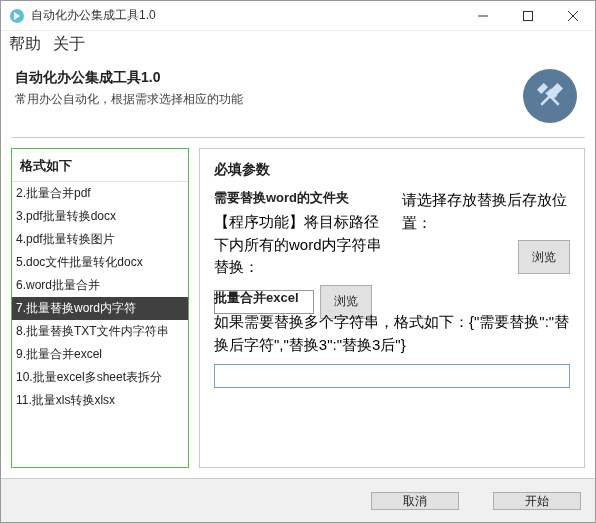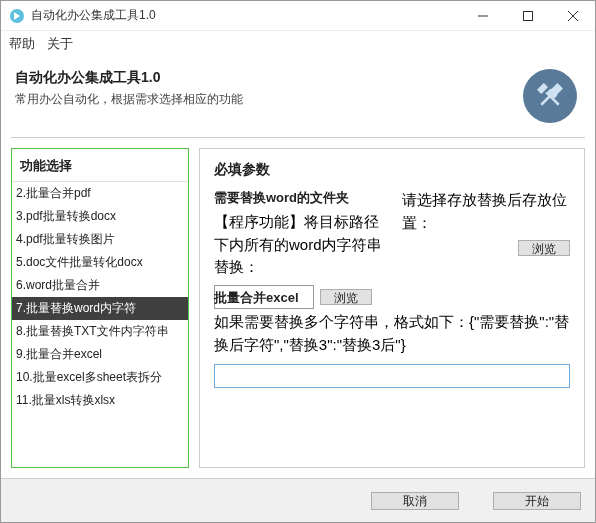--- a/index.html
+++ b/index.html
@@ -3,21 +3,21 @@
 <meta charset="utf-8">
 <style>
 * { box-sizing: border-box; margin: 0; padding: 0; font-family: "Microsoft YaHei", "SimSun", sans-serif; }
 body { width: 596px; height: 523px; background: #fff; display: flex; flex-direction: column; border: 1px solid #999; }
 
 .titlebar { height: 30px; display: flex; align-items: center; padding-left: 8px; background: #fff; border-bottom: 1px solid #eee; }
 .titlebar .icon { width: 16px; height: 16px; margin-right: 6px; }
 .titlebar .title { font-size: 12px; flex: 1; color: #333; }
 .titlebar .winbtn { width: 45px; height: 30px; display: flex; align-items: center; justify-content: center; font-size: 13px; color: #333; }
 
-.menubar { height: 26px; display: flex; align-items: center; padding: 0 8px; gap: 12px; font-size: 13px; color: #333; }
+.menubar { height: 26px; display: flex; align-items: center; padding: 0 8px; gap: 12px; font-size: 16px; color: #333; }
 
 .header { padding: 12px 14px 10px 14px; display: flex; align-items: flex-start; }
 .header .ht { font-size: 14px; font-weight: bold; color: #222; }
 .header .hs { font-size: 12px; color: #444; margin-top: 4px; }
 .header .spacer { flex: 1; }
 .tool-icon { width: 54px; height: 54px; border-radius: 50%; background: #5a7a99; display: flex; align-items: center; justify-content: center; margin-right: 4px; }
 
 .divider { height: 1px; background: #ccc; margin: 4px 10px 10px 10px; }
 
 .content { flex: 1; display: flex; gap: 10px; padding: 0 10px 10px 10px; min-height: 0; }
@@ -28,21 +28,21 @@
 .sideitem { font-size: 12px; padding: 3px 4px; color: #222; white-space: nowrap; overflow: hidden; cursor: pointer; }
 .sideitem.selected { background: #404040; color: #fff; }
 
 .main { flex: 1; border: 1px solid #ccc; padding: 19px 14px; position: relative; font-size: 12px; color: #222; background: #fff; overflow: hidden; }
 .row { display: flex; gap: 20px; }
 .col { flex: 1; }
 .label-b { font-weight: bold; font-size: 13px; margin-bottom: 4px; }
 .desc { font-size: 15px; color: #000000; line-height: 1.5; }
 .inputrow { display: flex; gap: 6px; align-items: center; margin-top: 6px; }
 .txt { height: 24px; border: 1px solid #999; padding: 2px 4px; font-size: 12px; background: #fff; }
-.btn { height: 16px; min-width: 52px; border: 1px solid #adadad; background: #e1e1e1; font-size: 12px; padding: 0 10px; cursor: pointer; color: #222; }
+.btn { height: 34px; min-width: 52px; border: 1px solid #adadad; background: #e1e1e1; font-size: 12px; padding: 0 10px; cursor: pointer; color: #222; }
 
 .main .req { position: absolute; top: 12px; left: 14px; font-size: 14px; font-weight: bold; }
 .main .block1 { position: absolute; top: 40px; left: 14px; right: 14px; }
 .main .block2 { position: absolute; top: 140px; left: 14px; right: 14px; }
 .wide-input { width: 100%; height: 24px; border: 1px solid #6fa8dc; background: #fff; padding: 2px 4px; font-size: 12px; margin-top: 8px; }
 
 .footer { height: 44px; border-top: 1px solid #ccc; display: flex; justify-content: flex-end; align-items: center; gap: 10px; padding: 0 14px; background: #f0f0f0; }
 .footer .btn { min-width: 88px; height: 18px; margin-left: 24px; }
 </style>
 </head>
@@ -92,21 +92,21 @@
       <path d="M7 3 L9 5 L5 9 L3 7 Z" fill="#cfe2f3"></path>
       <line x1="9" y1="9" x2="19" y2="19"></line>
     </svg>
   </div>
 </div>
 
 <div class="divider"></div>
 
 <div class="content">
   <div class="sidebar">
-    <div class="sidebar-title">功能选择</div>
+    <div class="sidebar-title">格式如下</div>
     <div class="sidelist" id="sidelist">
         <div class="sideitem">2.批量合并pdf</div>
         <div class="sideitem">3.pdf批量转换docx</div>
         <div class="sideitem">4.pdf批量转换图片</div>
         <div class="sideitem">5.doc文件批量转化docx</div>
         <div class="sideitem">6.word批量合并</div>
         <div class="sideitem selected">7.批量替换word内字符</div>
         <div class="sideitem">8.批量替换TXT文件内字符串</div>
         <div class="sideitem">9.批量合并excel</div>
         <div class="sideitem">10.批量excel多sheet表拆分</div>

